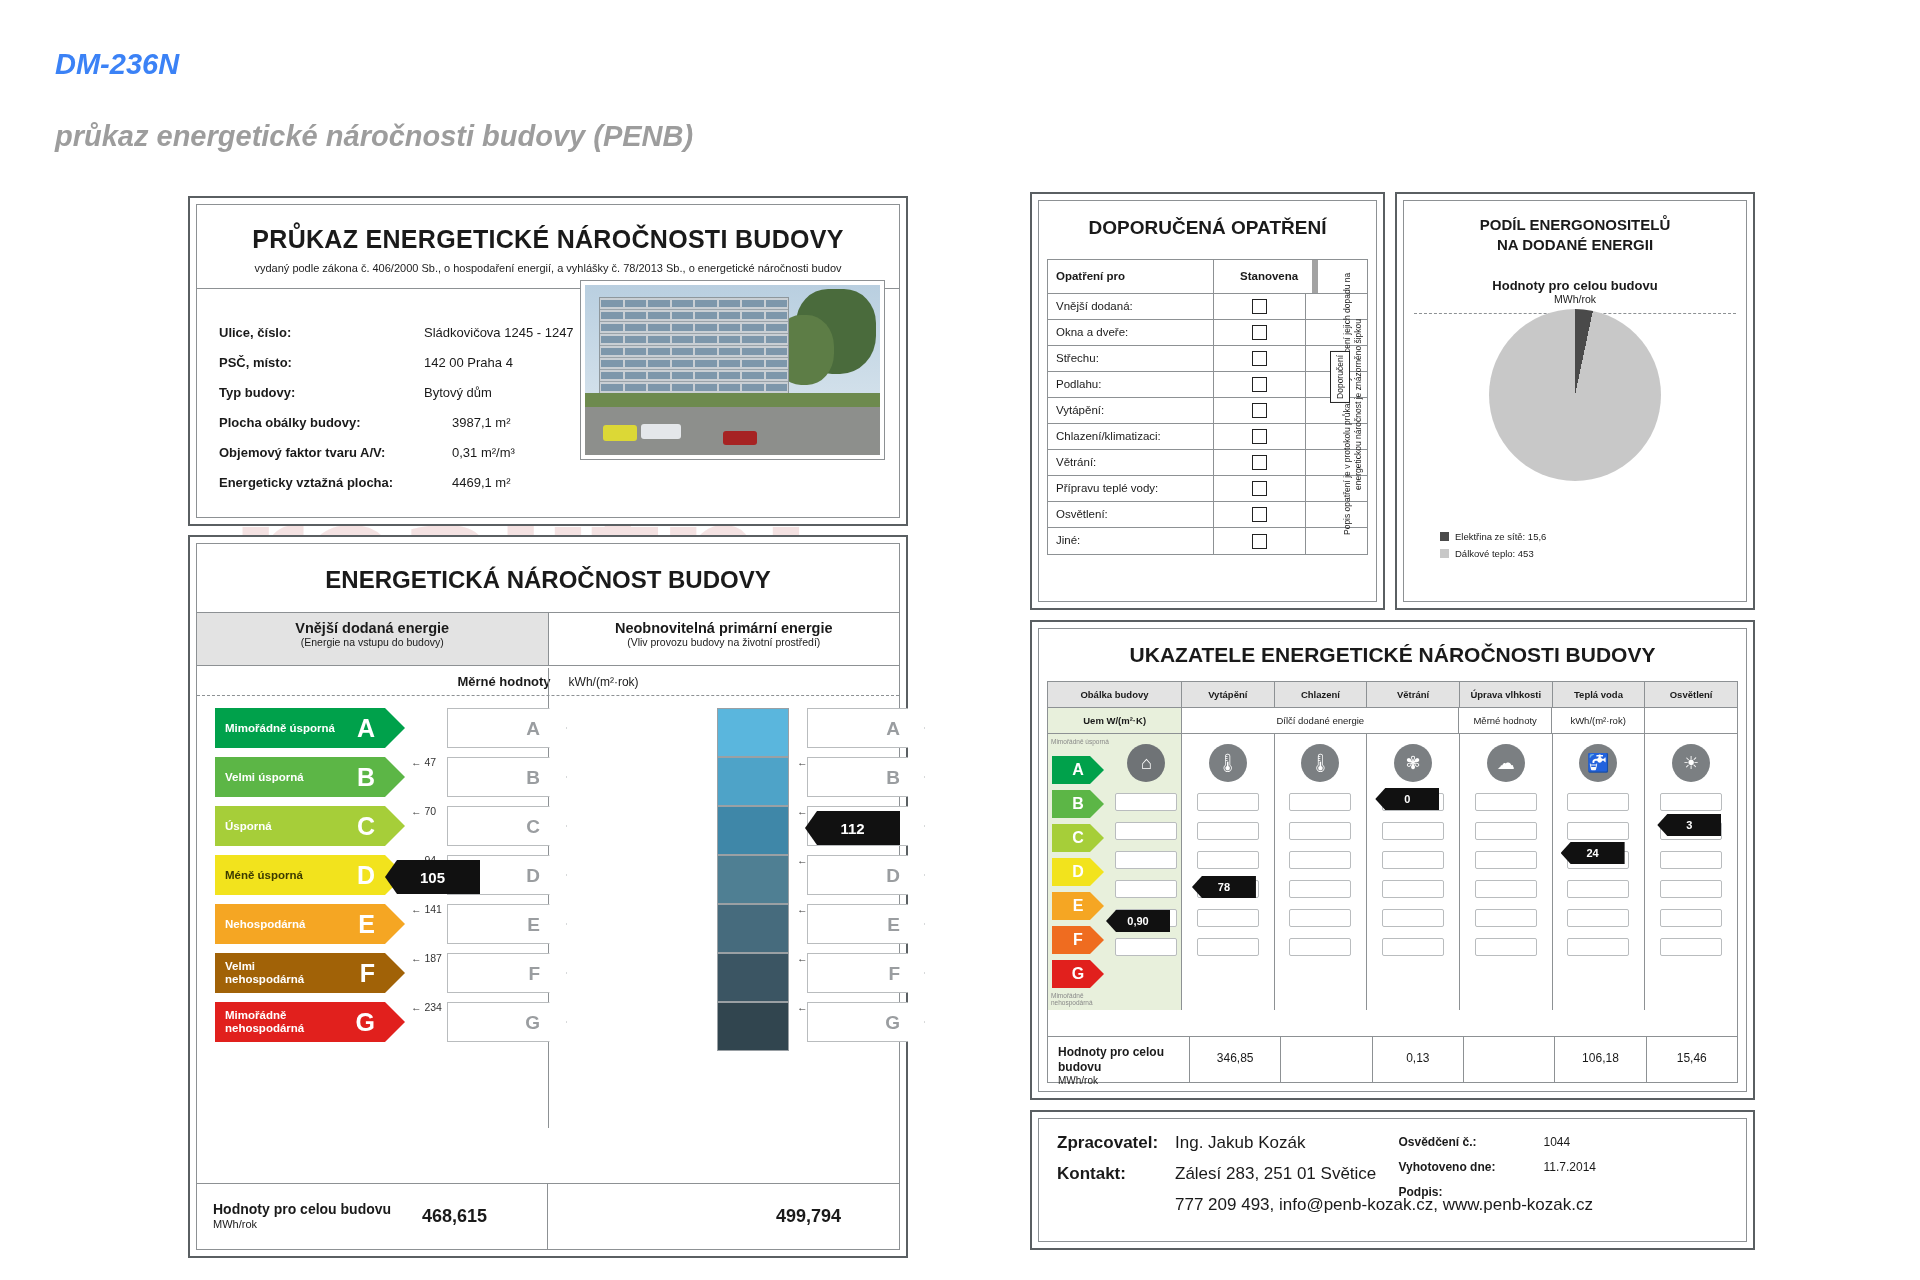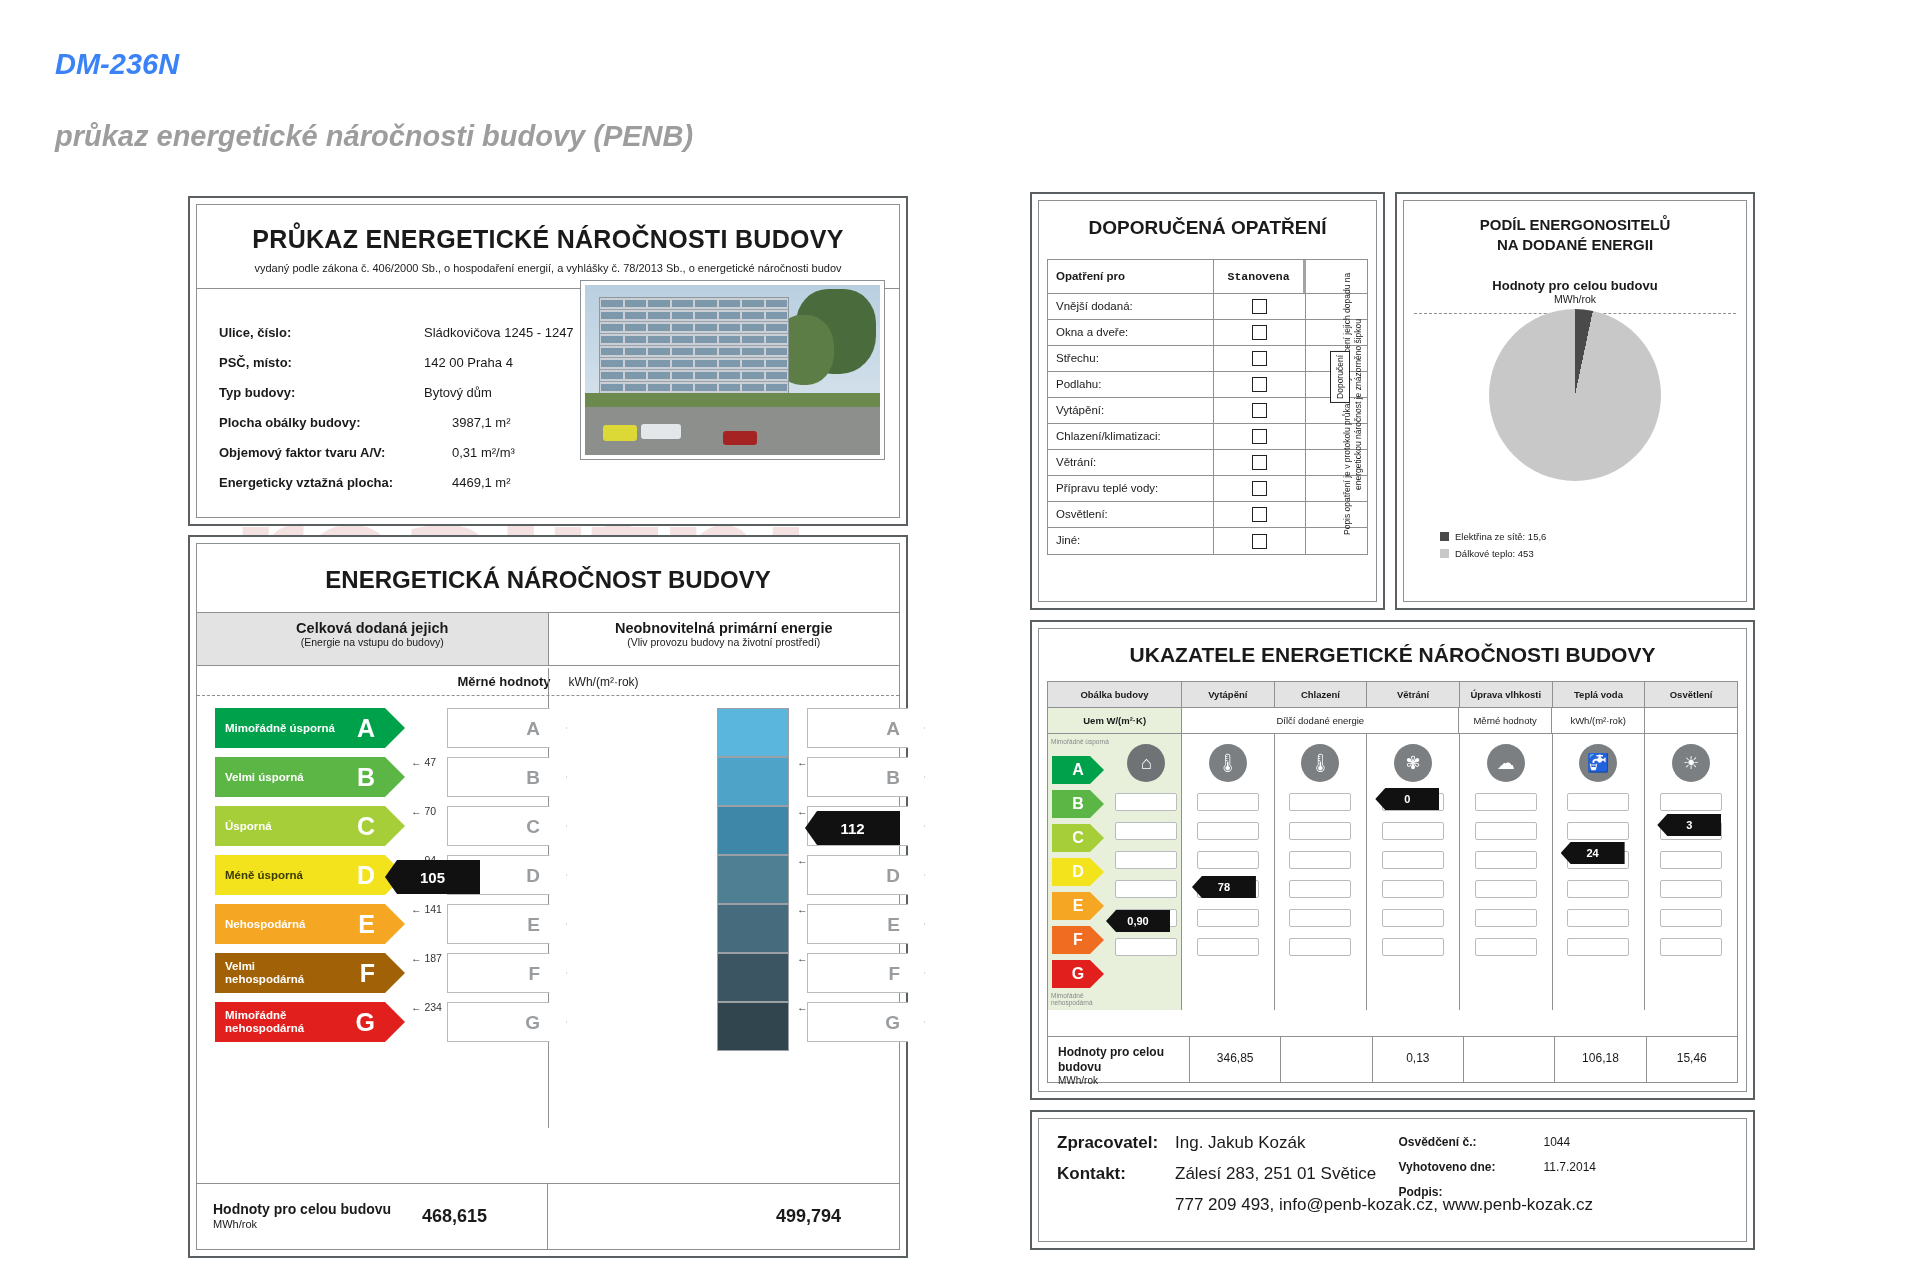--- a/index.html
+++ b/index.html
@@ -129,23 +129,23 @@
   .footvals .fl .txt { padding-left:16px; font-size:14px; font-weight:bold; line-height:1.25;}
   .footvals .fl .txt small { font-weight:normal; font-size:11px; display:block; }
   .footvals .fl .num { margin-left:auto; margin-right:60px; font-size:18px; font-weight:bold; }
   .footvals .fr { width:50%; display:flex; align-items:center; justify-content:flex-end; }
   .footvals .fr .num { margin-right:58px; font-size:18px; font-weight:bold; }
 
   
   #panelC { left:1030px; top:192px; width:355px; height:418px; }
   #panelC .head { font-size:19px; font-weight:bold; text-align:center; margin-top:16px; }
   .optable { position:absolute; left:8px; top:58px; right:8px; border:1px solid #8d9194; }
-  .optable .thr { display:flex; height:34px; border-bottom:1px solid #8d9194; font-size:11.5px; font-weight:bold; }
+  .optable .thr { display:flex; height:34px; border-bottom:1px solid #8d9194; font-size:11.5px; font-weight:bold;gap:12px; }
   .optable .thr .c1 { width:52%; padding:10px 0 0 8px; border-right:1px solid #8d9194; }
-  .optable .thr .c2 { width:29%; padding:10px 0 0 0; text-align:center; border-right:3px solid #a3a3a3;font-family:Liberation Mono, monospace; }
+  .optable .thr .c2 { width:29%; padding:10px 0 0 0; text-align:center; border-right:6px solid #a3a3a3; }
   .optable .thr .c3 { flex:1; }
   .oprow { display:flex; height:26px; border-bottom:1px solid #8d9194; font-size:11.5px; }
   .oprow:last-child { border-bottom:none; }
   .oprow .c1 { width:52%; padding:6px 0 0 8px; border-right:1px solid #8d9194; }
   .oprow .c2 { width:29%; border-right:1px solid #8d9194; display:flex; align-items:center; justify-content:center; }
   .oprow .c3 { flex:1; }
   .chk { width:15px; height:15px; border:1.5px solid #222; background:#fff; }
   .vtext {
     position:absolute; right:10px; top:60px; width:24px; height:290px;
     writing-mode:vertical-rl; transform:rotate(180deg);
@@ -363,21 +363,21 @@
     </div>
   </div>
 </div>
 
 <div class="panel" id="panelB">
   <div class="inner">
     <div class="head">ENERGETICKÁ NÁROČNOST BUDOVY</div>
 
     <div class="colhead">
       <div class="c1">
-        <div class="t">Celková dodaná jejich</div>
+        <div class="t">Vnější dodaná energie</div>
         <div class="s">(Energie na vstupu do budovy)</div>
       </div>
       <div class="c2">
         <div class="t">Neobnovitelná primární energie</div>
         <div class="s">(Vliv provozu budovy na životní prostředí)</div>
       </div>
     </div>
 
     <div class="merne">
       <span>Měrné hodnoty</span><span class="unit">kWh/(m²·rok)</span>

